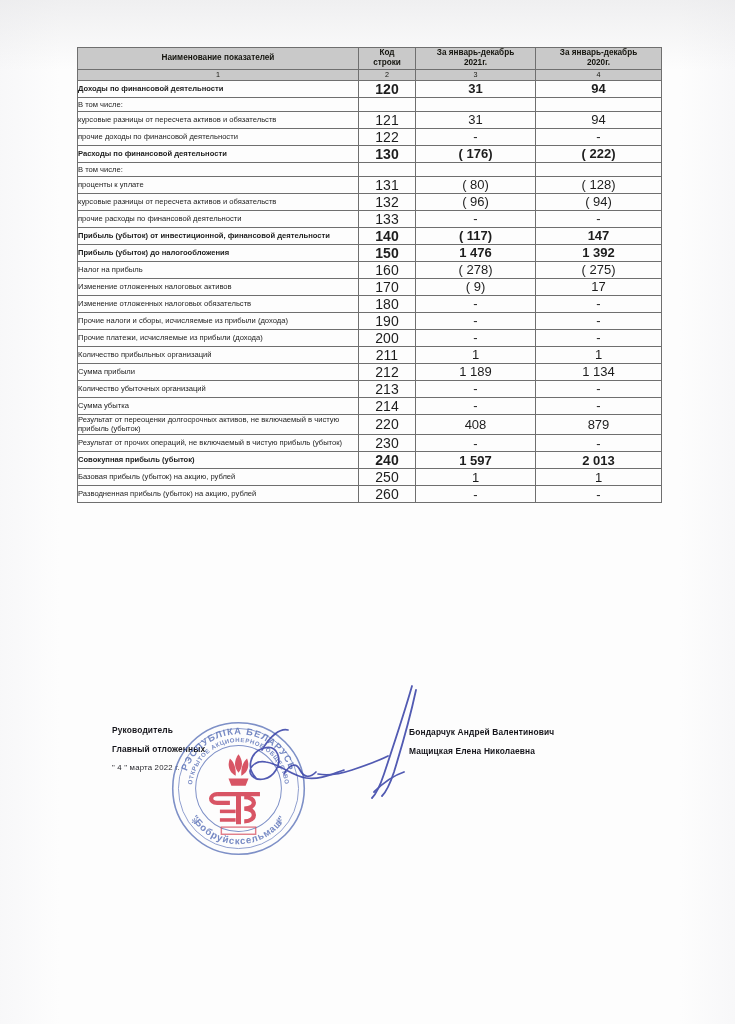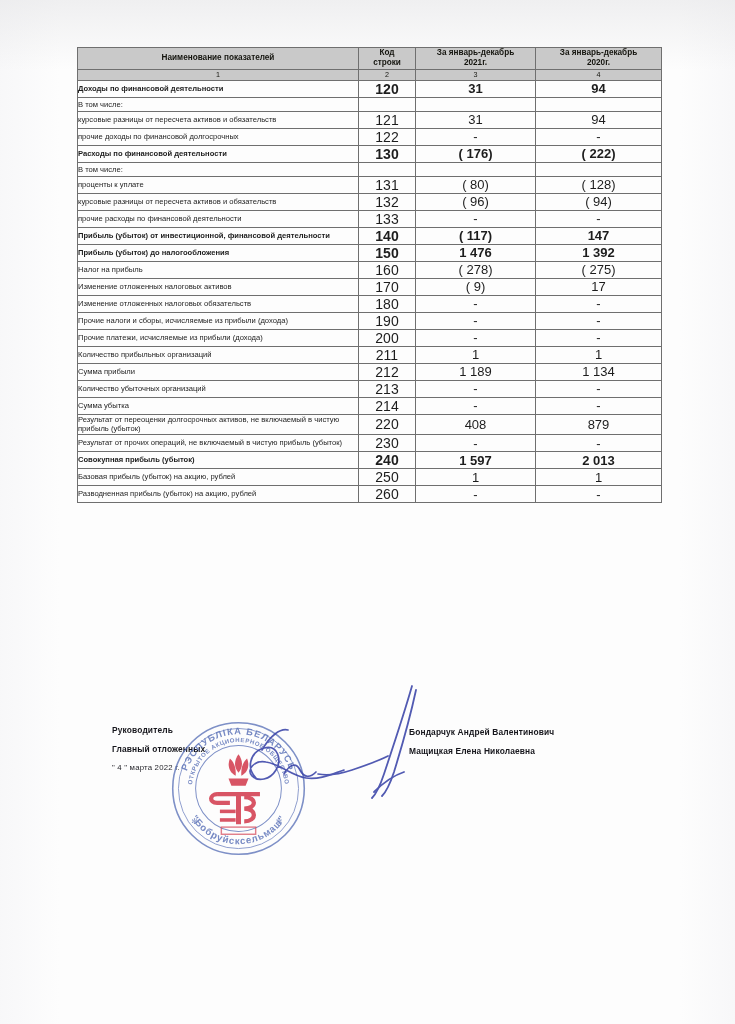--- a/index.html
+++ b/index.html
@@ -211,21 +211,21 @@
           <td class="cell-val"></td>
           <td class="cell-val"></td>
         </tr>
         <tr>
           <td class="cell-name">курсовые разницы от пересчета активов и обязательств</td>
           <td class="cell-code">121</td>
           <td class="cell-val">31</td>
           <td class="cell-val">94</td>
         </tr>
         <tr>
-          <td class="cell-name">прочие доходы по финансовой долгосрочных</td>
+          <td class="cell-name">прочие доходы по финансовой деятельности</td>
           <td class="cell-code">122</td>
           <td class="cell-val">-</td>
           <td class="cell-val">-</td>
         </tr>
         <tr class="b">
           <td class="cell-name">Расходы по финансовой деятельности</td>
           <td class="cell-code">130</td>
           <td class="cell-val">( 176)</td>
           <td class="cell-val">( 222)</td>
         </tr>

